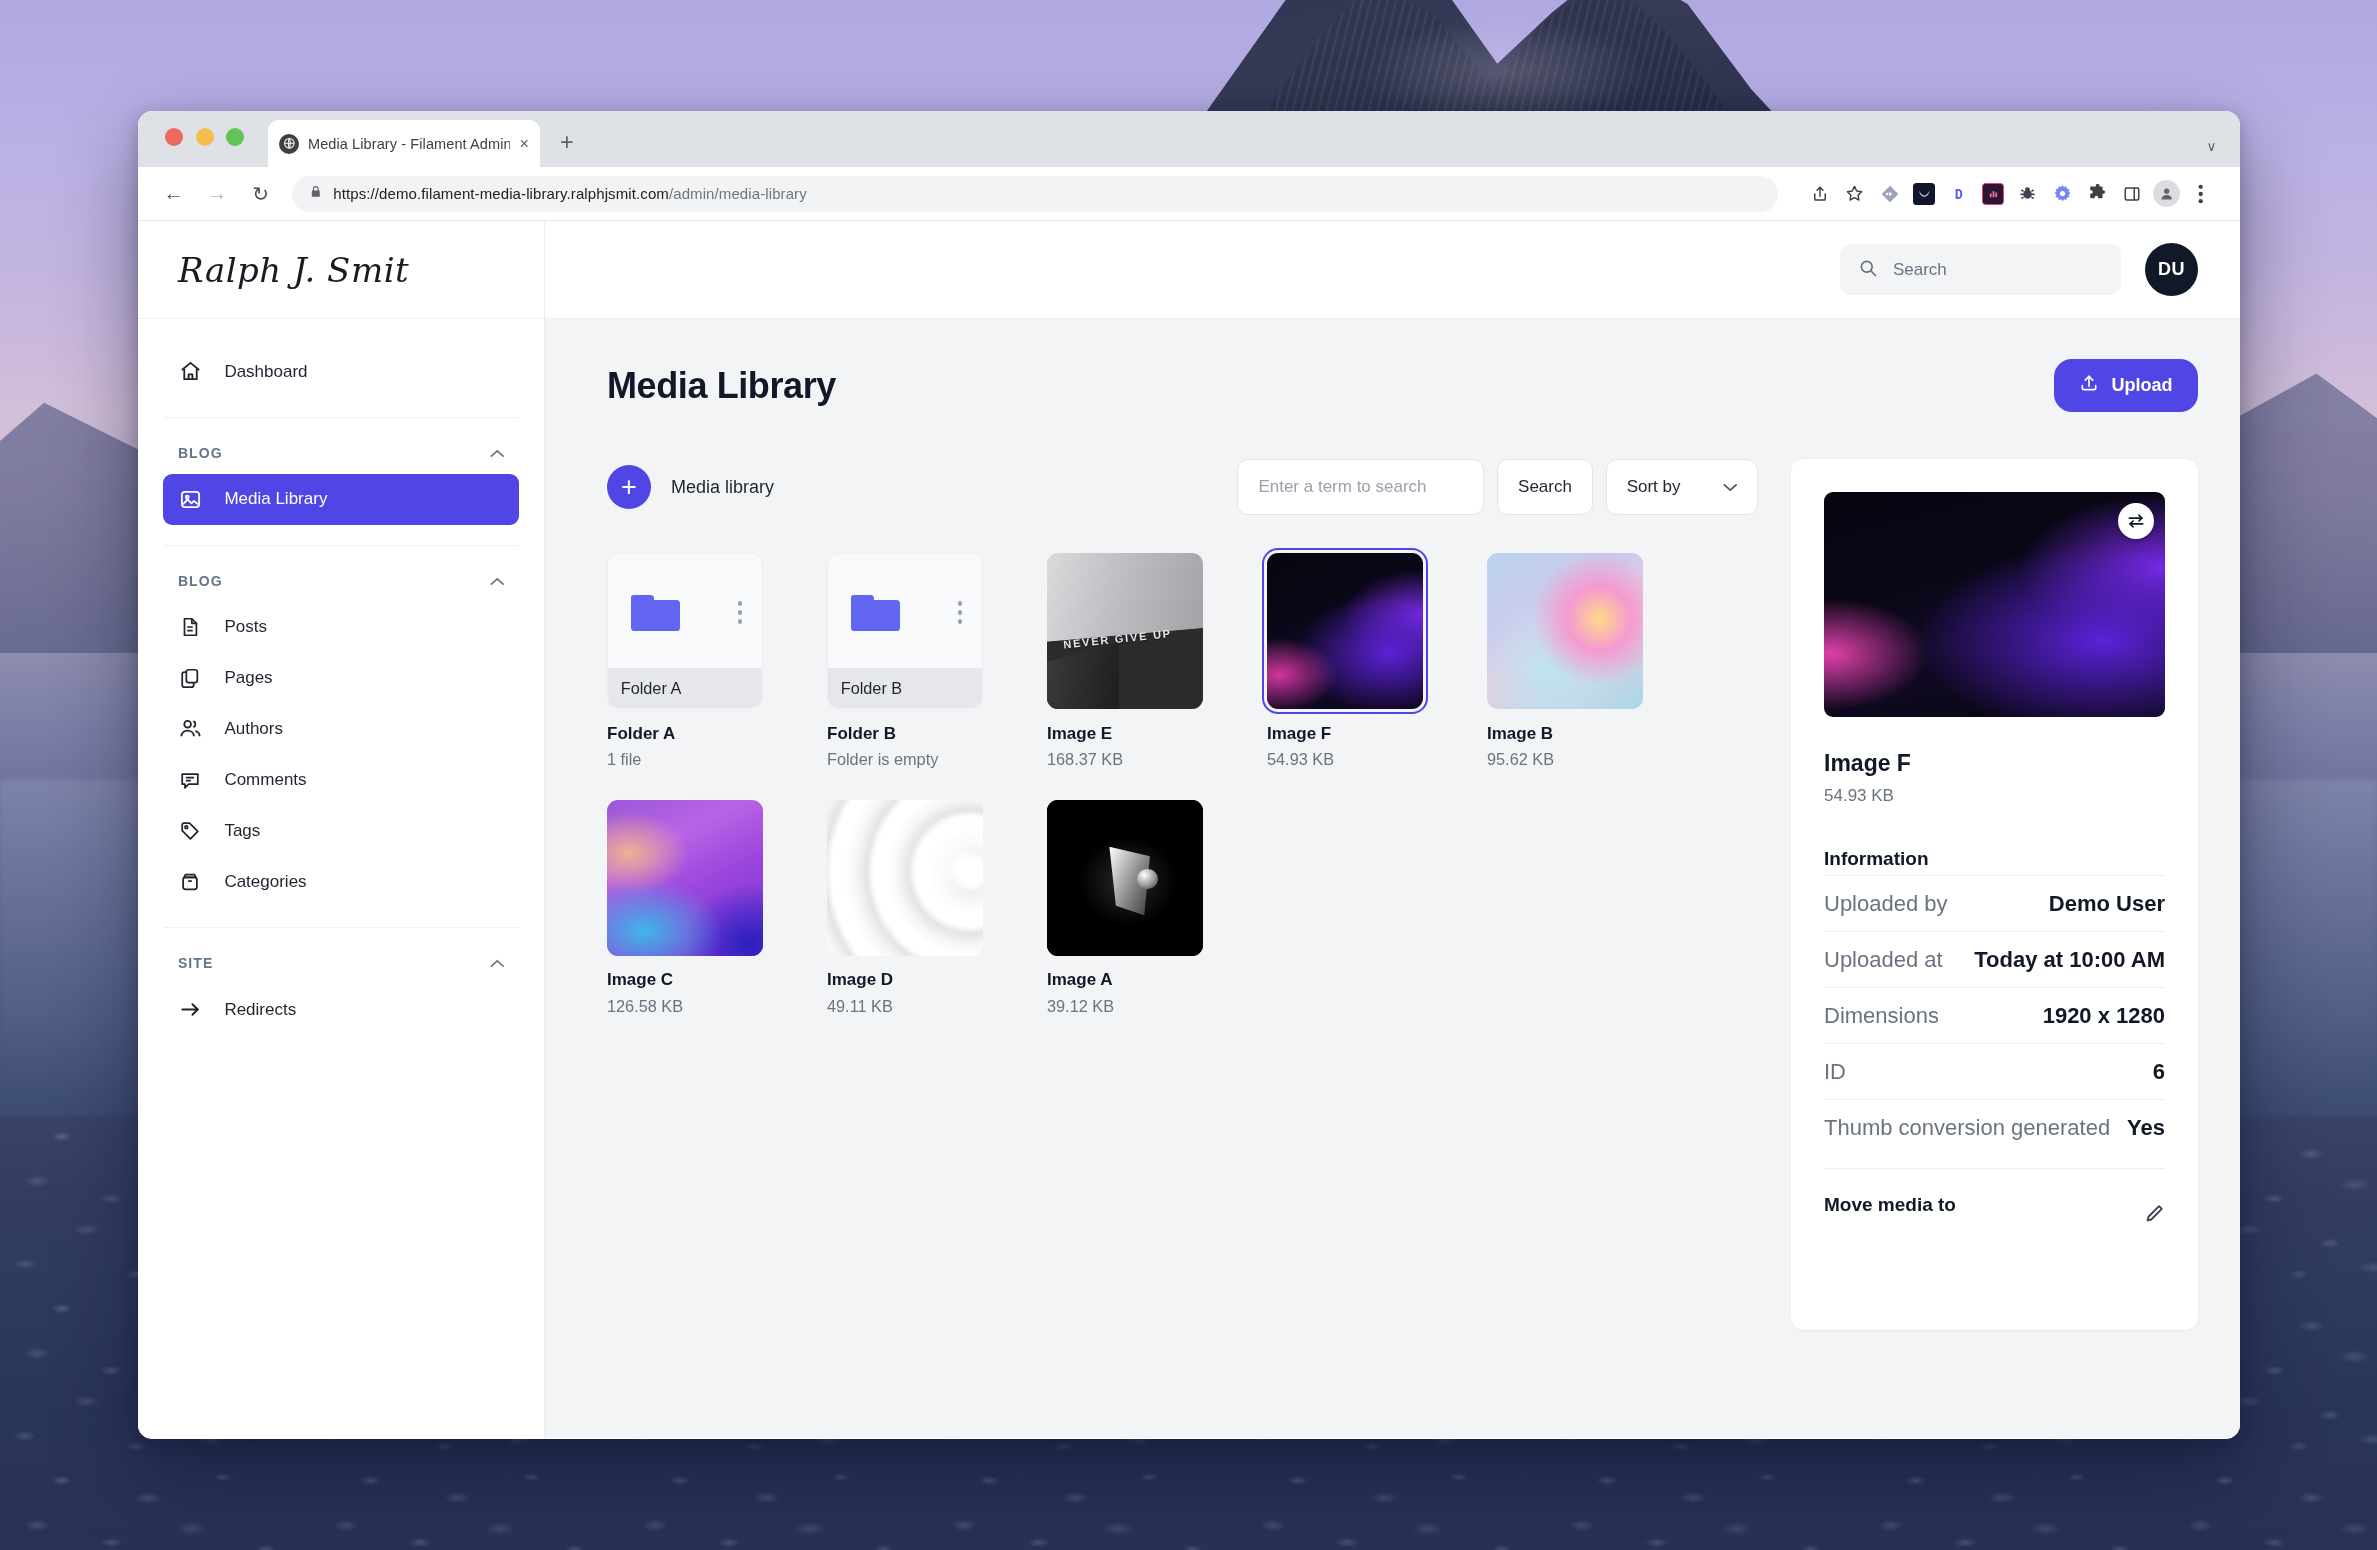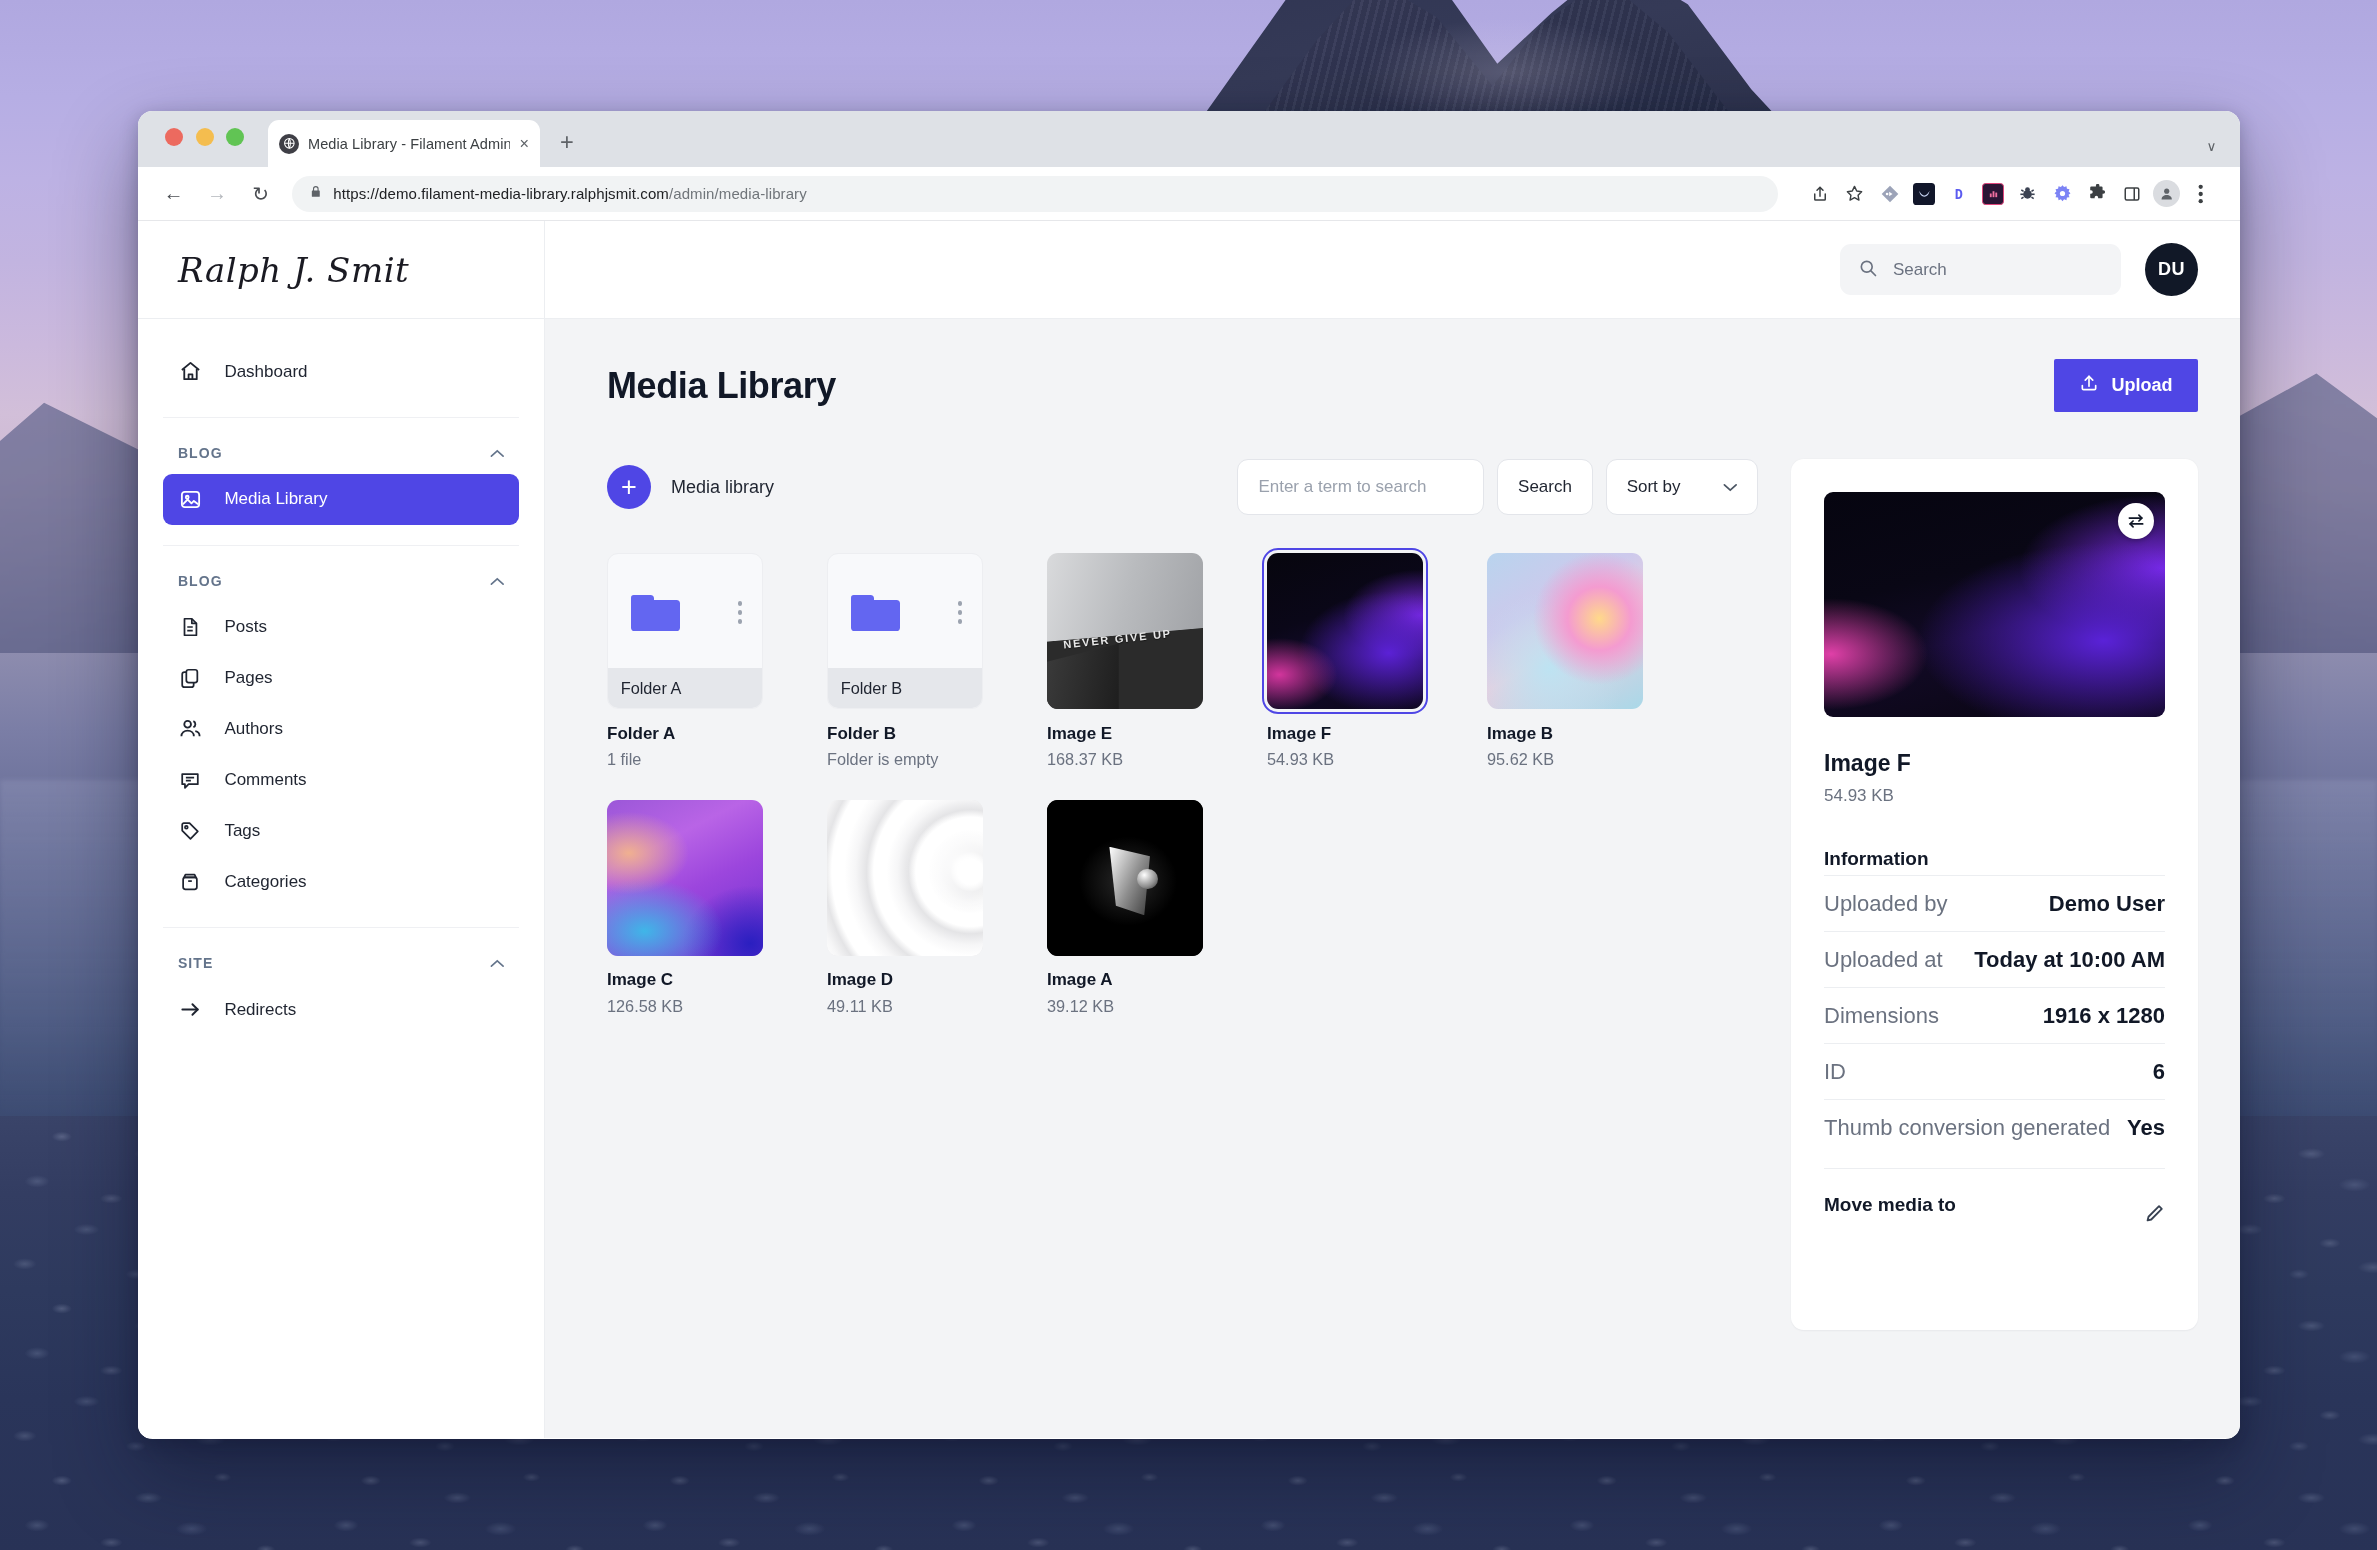--- a/index.html
+++ b/index.html
@@ -193,21 +193,21 @@
     width: 53px; height: 53px; border-radius: 50%; background: #111827;
     color: #fff; font-size: 18px; font-weight: 600;
     display: flex; align-items: center; justify-content: center; letter-spacing: 0.5px;
   }
 
   .page { flex: 1; padding: 40px 42px 0 62px; overflow: hidden; }
   .page-head { display: flex; align-items: center; justify-content: space-between; margin-bottom: 47px; }
   .page-title { font-size: 36px; font-weight: 700; color: #111827; letter-spacing: -0.4px; }
   .upload-btn {
     display: flex; align-items: center; gap: 12.7px;
-    background: #4f46e5; color: #fff; border-radius: 2px;
+    background: #4f46e5; color: #fff; border-radius: 18px;
     padding: 0 25.4px; height: 53px; font-size: 18px; font-weight: 600;
   }
 
   .panels { display: flex; gap: 33px; align-items: flex-start; }
   .left-panel { flex: 1; min-width: 0; }
 
   .toolbar { display: flex; align-items: center; margin-bottom: 38px; }
   .crumb { display: flex; align-items: center; gap: 20px; }
   .plus-btn {
     width: 44px; height: 44px; border-radius: 50%; background: #4f46e5;
@@ -809,21 +809,21 @@
             <div class="d-row">
               <span class="k">Uploaded by</span>
               <span class="v">Demo User</span>
             </div>
             <div class="d-row">
               <span class="k">Uploaded at</span>
               <span class="v">Today at 10:00 AM</span>
             </div>
             <div class="d-row">
               <span class="k">Dimensions</span>
-              <span class="v">1916 x 1280</span>
+              <span class="v">1920 x 1280</span>
             </div>
             <div class="d-row">
               <span class="k">ID</span>
               <span class="v">6</span>
             </div>
             <div class="d-row">
               <span class="k">Thumb conversion generated</span>
               <span class="v">Yes</span>
             </div>
 

